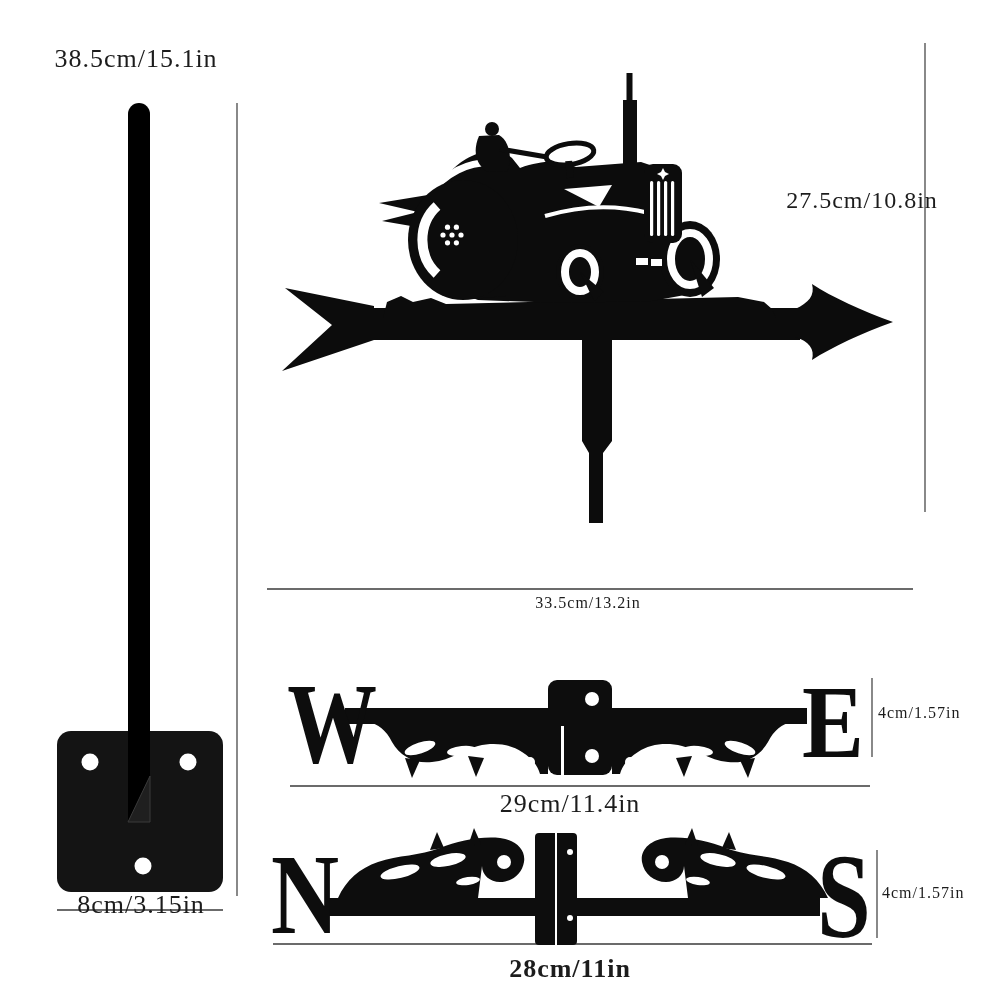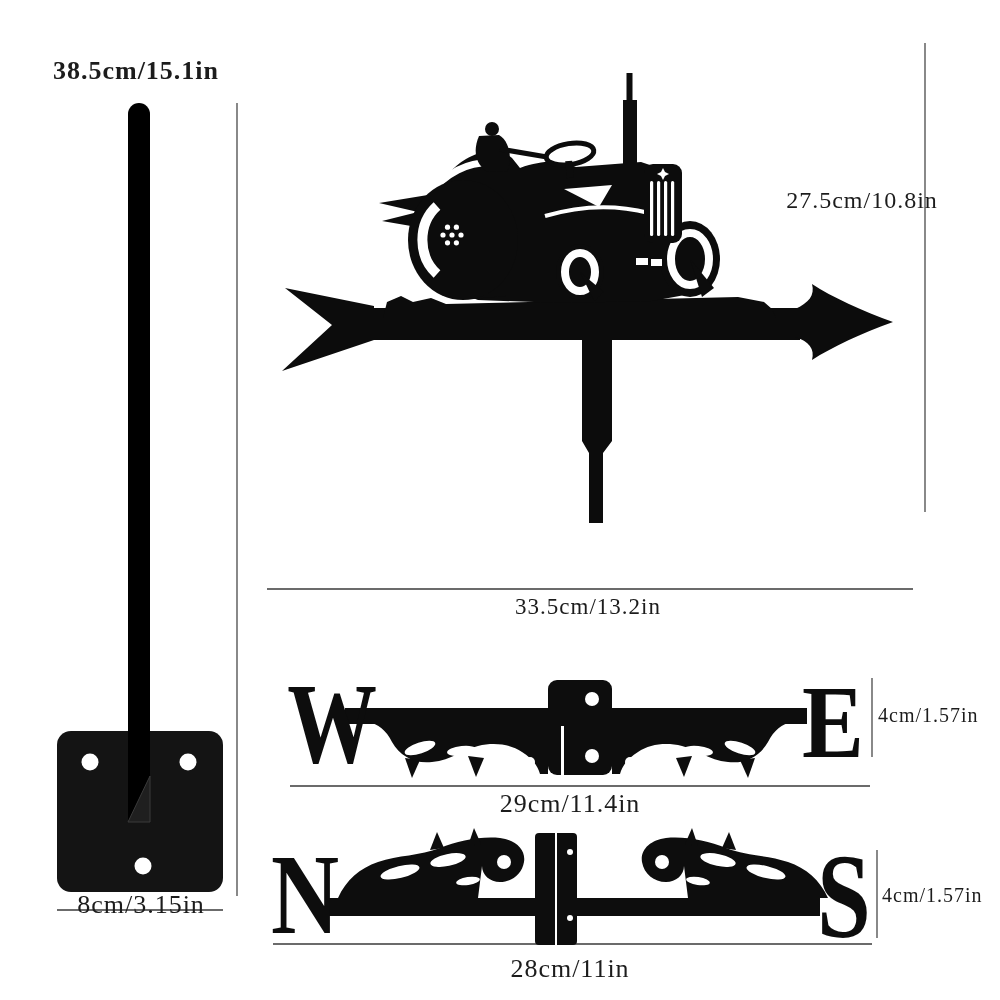--- a/index.html
+++ b/index.html
@@ -6,21 +6,21 @@
   .canvas{
     position:relative;width:1000px;height:1000px;background:#ffffff;overflow:hidden;
     font-family:"Liberation Serif","DejaVu Serif",serif;
   }
   svg{position:absolute;left:0;top:0;}
   .dim-label{
     position:absolute;color:#1c1c1c;white-space:nowrap;letter-spacing:1px;
     font-family:"Liberation Serif","DejaVu Serif",serif;
   }
   .centered{transform:translateX(-50%);}
-  .fs26{font-size:26px;} .fs25{font-size:23px;} .fs24{font-size:24px;} .fs23{font-size:20px;}
+  .fs26{font-size:26px;} .fs25{font-size:16px;} .fs24{font-size:24px;} .fs23{font-size:16px;}
   .compass-letter{
     font-family:"Liberation Serif","DejaVu Serif",serif;
     font-weight:bold;fill:#0d0d0d;
   }
 </style>
 </head>
 <body>
 
 <div class="canvas">
 
@@ -176,22 +176,22 @@
       <rect x="535" y="833" width="42" height="112" rx="4"></rect>
       <rect x="555" y="833" width="2" height="112" fill="#ffffff"></rect>
       <circle cx="570" cy="852" r="3" fill="#ffffff"></circle>
       <circle cx="570" cy="918" r="3" fill="#ffffff"></circle>
 
       <text class="compass-letter" transform="translate(305,933) scale(0.82,1)" font-size="115" text-anchor="middle">N</text>
       <text class="compass-letter" transform="translate(844,937) scale(0.8,1)" font-size="121" text-anchor="middle">S</text>
     </g>
   </svg>
 
-  <div class="dim-label centered fs26" style="left:136px;top:56px;font-weight:bold;">38.5cm/15.1in</div>
+  <div class="dim-label centered fs26" style="left:136px;top:44px;">38.5cm/15.1in</div>
   <div class="dim-label centered fs24" style="left:843px;top:187px;margin-left:19px;">27.5cm/10.8in</div>
   <div class="dim-label centered fs25" style="left:588px;top:594px;">33.5cm/13.2in</div>
   <div class="dim-label fs23" style="left:878px;top:704px;">4cm/1.57in</div>
   <div class="dim-label centered fs26" style="left:570px;top:789px;">29cm/11.4in</div>
   <div class="dim-label fs23" style="left:882px;top:884px;">4cm/1.57in</div>
-  <div class="dim-label centered fs26" style="left:570px;top:954px;">28cm/11in</div>
+  <div class="dim-label centered fs26" style="left:570px;top:954px;font-weight:bold;">28cm/11in</div>
   <div class="dim-label centered fs26" style="left:141px;top:890px;">8cm/3.15in</div>
 
 </div>
 
 </body></html>

